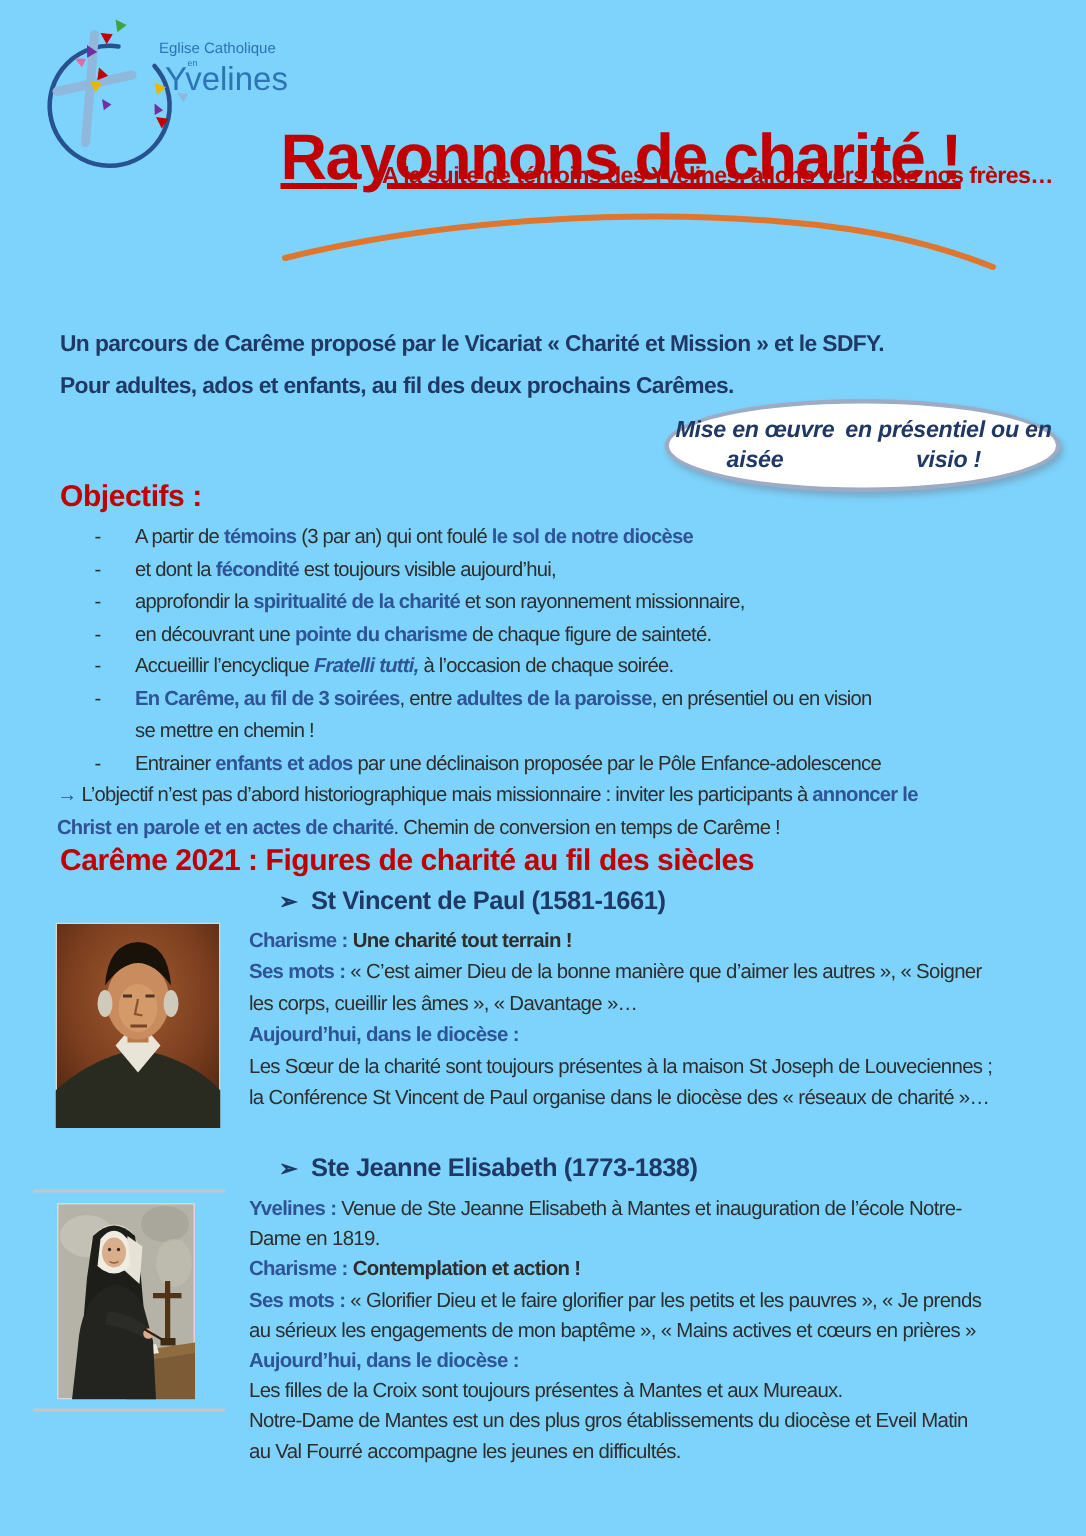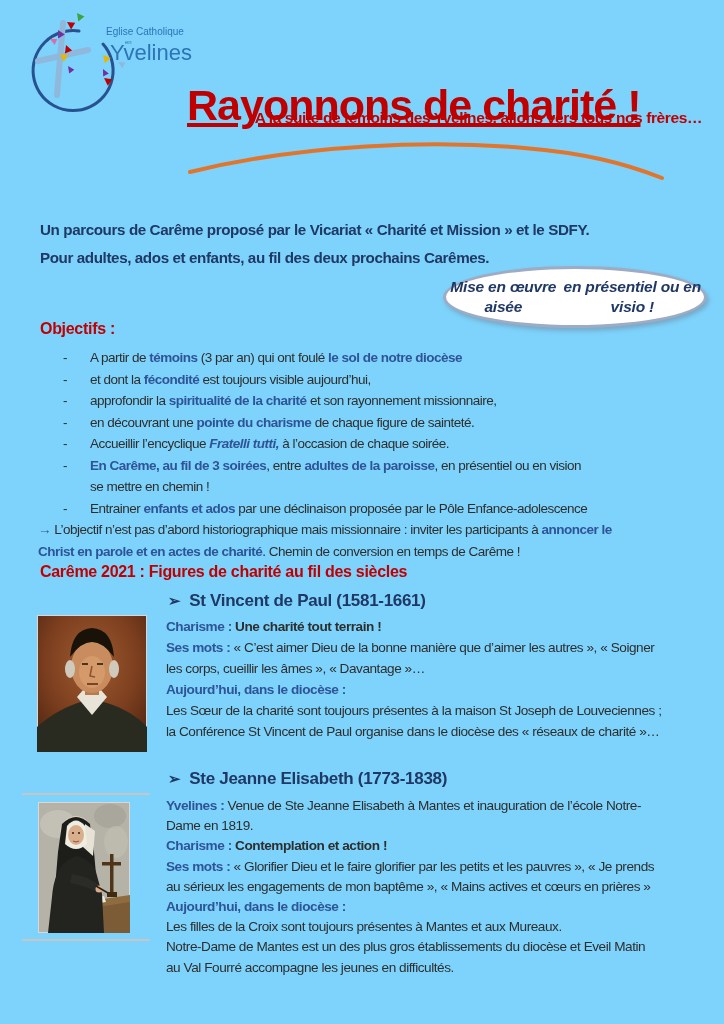--- a/index.html
+++ b/index.html
@@ -31,41 +31,41 @@
   }
   .callout{
     position:absolute; left:443px; top:266px; width:258px; height:56px;
     border:3px solid var(--ovalborder); border-radius:50%; background:#fff;
     box-shadow:2px 3px 4px rgba(110,120,140,0.45);
     display:flex; justify-content:center; align-items:center;
     font-size:15.5px; font-weight:bold; font-style:italic; color:var(--navy);
     line-height:20px; letter-spacing:-0.2px; text-align:center;
   }
   .red-head{
-    position:absolute; left:40px; font-size:16px; font-weight:bold;
+    position:absolute; left:40px; font-size:20px; font-weight:bold;
     color:var(--red); letter-spacing:-0.3px; white-space:nowrap;
   }
   #objectifs-head{top:320px;}
   #careme-head{top:563px;}
   .bullets{
     position:absolute; left:63px; top:347px; width:650px; margin:0; padding:0;
     list-style:none; font-size:13.5px; line-height:21.5px; color:var(--dark);
     letter-spacing:-0.5px;
   }
   .bullets li{display:flex;}
   .dash{width:27px; flex:none;}
   .conclusion{
     position:absolute; left:38px; top:519px; width:672px;
     font-size:13.5px; line-height:22px; color:var(--dark); letter-spacing:-0.5px;
   }
   .seg-b{color:var(--blue); font-weight:bold;}
   .seg-bd{color:var(--dark); font-weight:bold;}
   .seg-i{font-style:italic;}
   .fig-head{
-    position:absolute; left:168px; font-size:17px; font-weight:bold;
+    position:absolute; left:186px; font-size:17px; font-weight:bold;
     color:var(--navy); letter-spacing:-0.3px; white-space:nowrap;
   }
   #fig-head-1{top:591px;}
   #fig-head-2{top:769px;}
   .fig-head .arrow{margin-right:9px; font-size:15px;}
   .fig-text{
     position:absolute; left:166px; width:556px;
     font-size:13.6px; color:var(--dark); letter-spacing:-0.45px;
   }
   #fig-text-1{top:616px; line-height:21px;}

